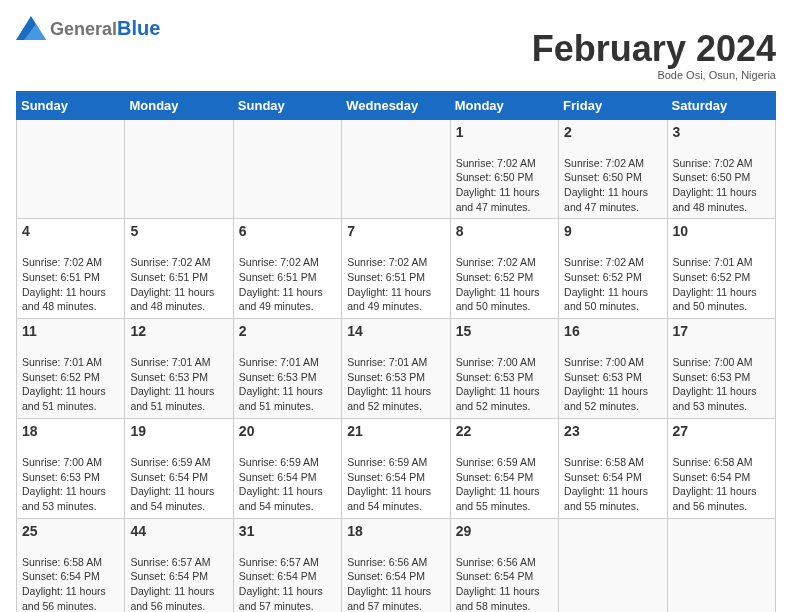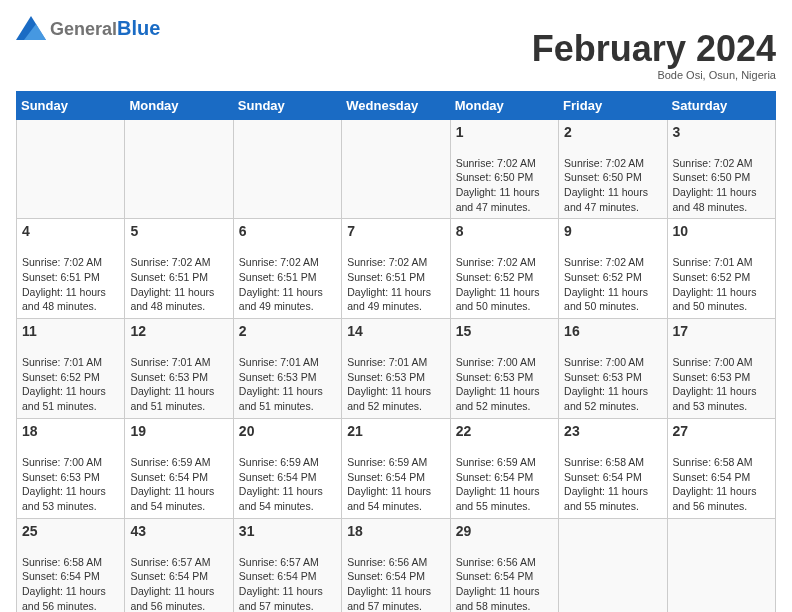--- a/index.html
+++ b/index.html
@@ -281,21 +281,21 @@
         </td>
       </tr>
       <tr>
         <td>
           <div class="cell-day">25</div>
           <div class="cell-info">Sunrise: 6:58 AM
 Sunset: 6:54 PM
 Daylight: 11 hours and 56 minutes.</div>
         </td>
         <td>
-          <div class="cell-day">43</div>
+          <div class="cell-day">44</div>
           <div class="cell-info">Sunrise: 6:57 AM
 Sunset: 6:54 PM
 Daylight: 11 hours and 56 minutes.</div>
         </td>
         <td>
           <div class="cell-day">31</div>
           <div class="cell-info">Sunrise: 6:57 AM
 Sunset: 6:54 PM
 Daylight: 11 hours and 57 minutes.</div>
         </td>

